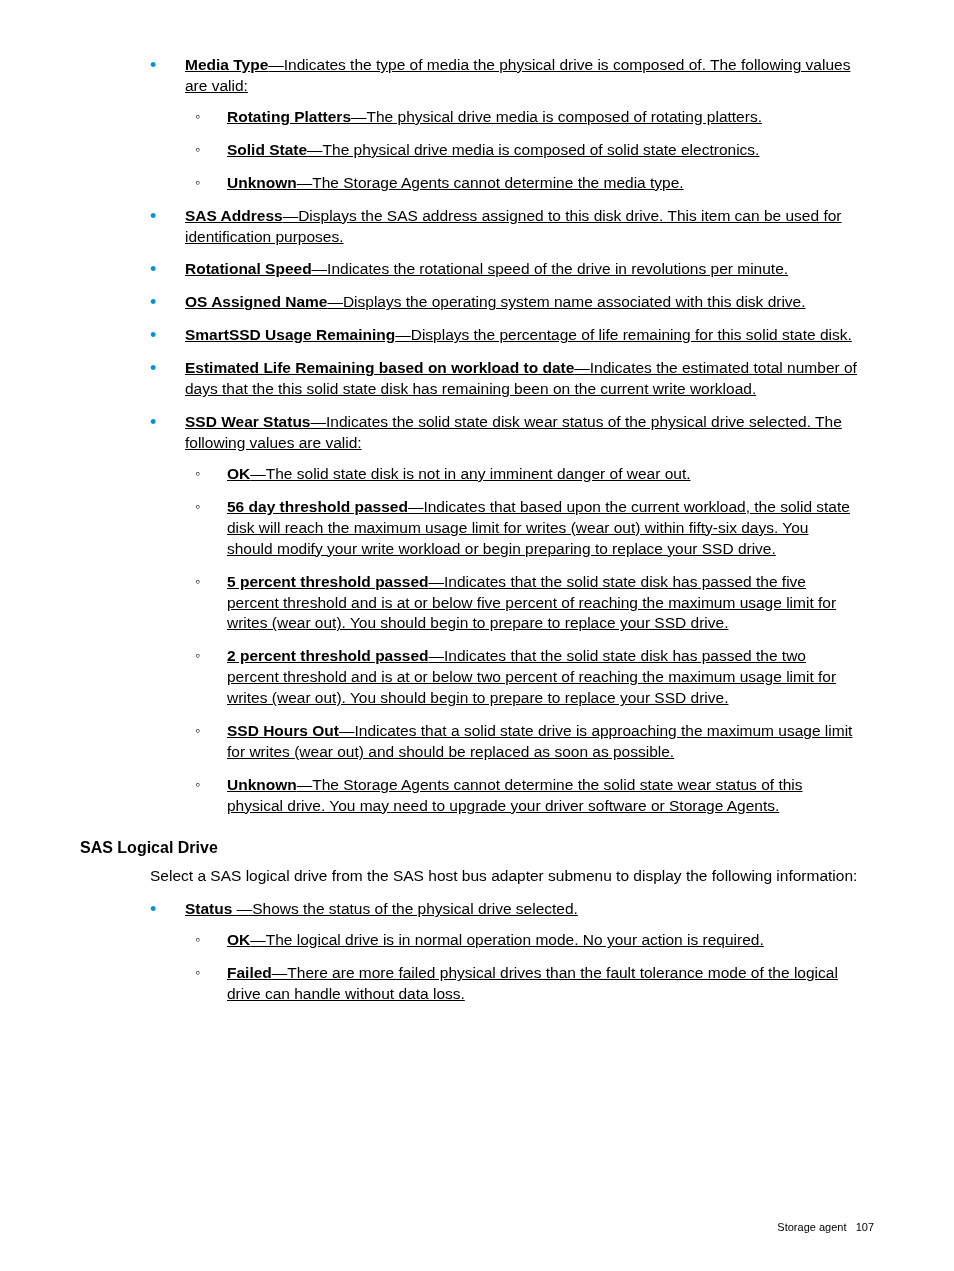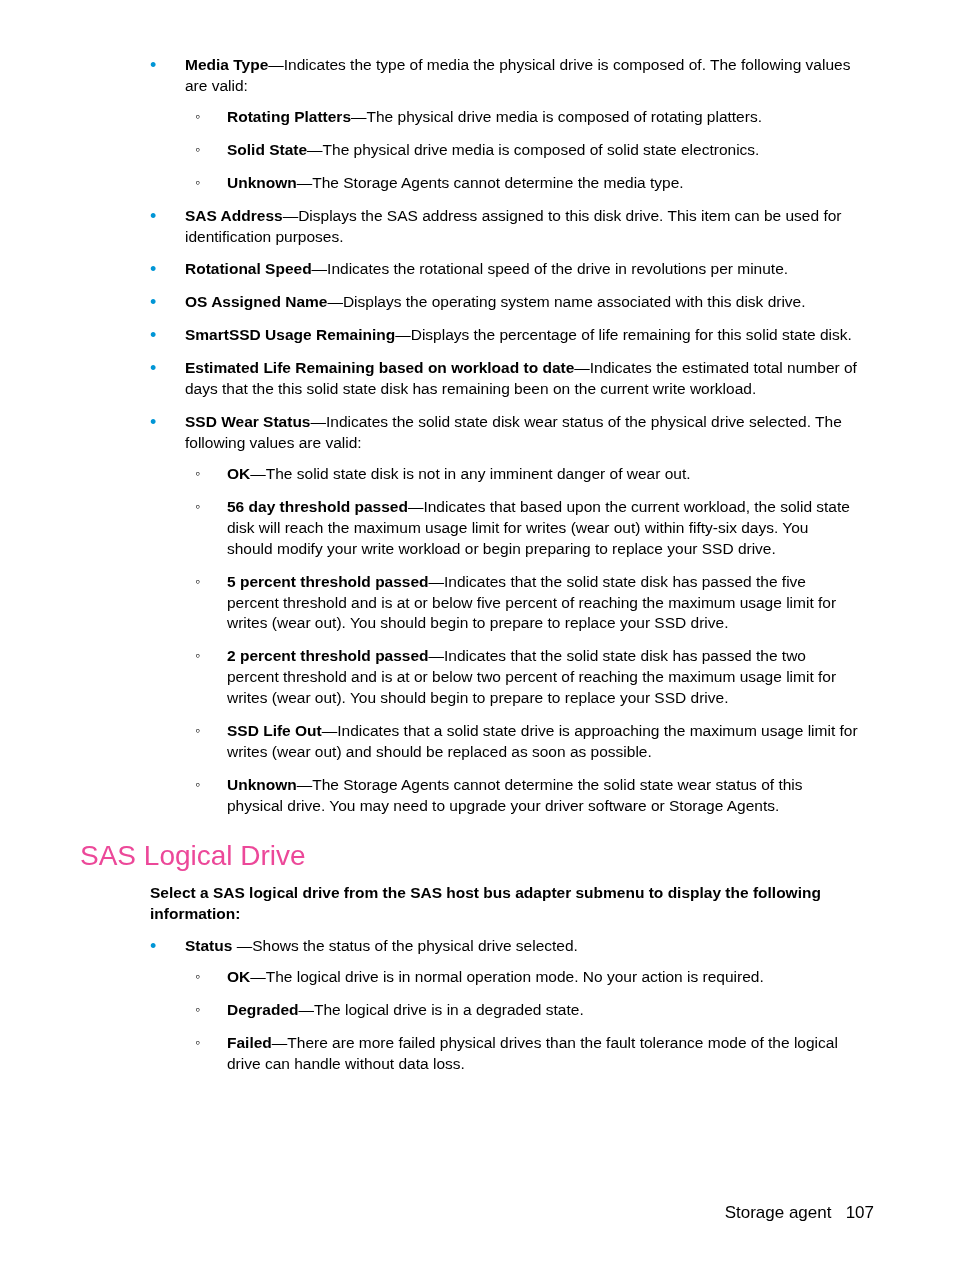--- a/index.html
+++ b/index.html
@@ -20,20 +20,21 @@
   }
   ul.level1 {
     list-style: none;
     margin: 0;
     padding: 0 0 0 70px;
   }
   ul.level1 > li {
     position: relative;
     margin: 0 16px 12px 0;
     padding-left: 35px;
+    text-decoration: underline;
   }
   ul.level1 > li::before {
     content: "•";
     position: absolute;
     left: 0;
     top: 0;
     color: #0096D6;
     font-size: 18px;
     line-height: 1.2;
   }
@@ -51,34 +52,33 @@
     content: "◦";
     position: absolute;
     left: 0;
     top: 0;
     color: #000;
     font-size: 14px;
     line-height: 1.35;
   }
   .bold { font-weight: bold; }
   h2.section {
-    font-weight: normal;
-    color: #ec4899;
-    font-size: 28px;
+    font-weight: bold;
+    color: #000000;
+    font-size: 16px;
     margin: 20px 0 8px 0;
   }
   p.intro {
     margin: 0 0 12px 70px;
-    font-weight: bold;
   }
   .footer {
     position: absolute;
-    bottom: 46px;
+    bottom: 36px;
     right: 80px;
-    font-size: 17px;
+    font-size: 11px;
   }
 </style>
 </head>
 <body>
 
 <div class="page">
 
   <ul class="level1">
     <li><span class="bold">Media Type</span><span>—Indicates the type of media the physical drive is composed of. The following values are valid:</span>
       <ul class="level2">
@@ -91,34 +91,33 @@
     <li><span class="bold">Rotational Speed</span><span>—Indicates the rotational speed of the drive in revolutions per minute.</span></li>
     <li><span class="bold">OS Assigned Name</span><span>—Displays the operating system name associated with this disk drive.</span></li>
     <li><span class="bold">SmartSSD Usage Remaining</span><span>—Displays the percentage of life remaining for this solid state disk.</span></li>
     <li><span class="bold">Estimated Life Remaining based on workload to date</span><span>—Indicates the estimated total number of days that the this solid state disk has remaining been on the current write workload.</span></li>
     <li><span class="bold">SSD Wear Status</span><span>—Indicates the solid state disk wear status of the physical drive selected. The following values are valid:</span>
       <ul class="level2">
         <li><span class="bold">OK</span><span>—The solid state disk is not in any imminent danger of wear out.</span></li>
         <li><span class="bold">56 day threshold passed</span><span>—Indicates that based upon the current workload, the solid state disk will reach the maximum usage limit for writes (wear out) within fifty-six days. You should modify your write workload or begin preparing to replace your SSD drive.</span></li>
         <li><span class="bold">5 percent threshold passed</span><span>—Indicates that the solid state disk has passed the five percent threshold and is at or below five percent of reaching the maximum usage limit for writes (wear out). You should begin to prepare to replace your SSD drive.</span></li>
         <li><span class="bold">2 percent threshold passed</span><span>—Indicates that the solid state disk has passed the two percent threshold and is at or below two percent of reaching the maximum usage limit for writes (wear out). You should begin to prepare to replace your SSD drive.</span></li>
-        <li><span class="bold">SSD Life Out</span><span>—Indicates that a solid state drive is approaching the maximum usage limit for writes (wear out) and should be replaced as soon as possible.</span></li>
+        <li><span class="bold">SSD Hours Out</span><span>—Indicates that a solid state drive is approaching the maximum usage limit for writes (wear out) and should be replaced as soon as possible.</span></li>
         <li><span class="bold">Unknown</span><span>—The Storage Agents cannot determine the solid state wear status of this physical drive. You may need to upgrade your driver software or Storage Agents.</span></li>
       </ul>
     </li>
   </ul>
 
   <h2 class="section">SAS Logical Drive</h2>
   <p class="intro">Select a SAS logical drive from the SAS host bus adapter submenu to display the following information:</p>
 
   <ul class="level1">
     <li><span class="bold">Status </span><span>—Shows the status of the physical drive selected.</span>
       <ul class="level2">
         <li><span class="bold">OK</span><span>—The logical drive is in normal operation mode. No your action is required.</span></li>
-        <li><span class="bold">Degraded</span><span>—The logical drive is in a degraded state.</span></li>
         <li><span class="bold">Failed</span><span>—There are more failed physical drives than the fault tolerance mode of the logical drive can handle without data loss.</span></li>
       </ul>
     </li>
   </ul>
 
   <div class="footer">
     <span>Storage agent</span>&nbsp;&nbsp;&nbsp;<span>107</span>
   </div>
 </div>
 

